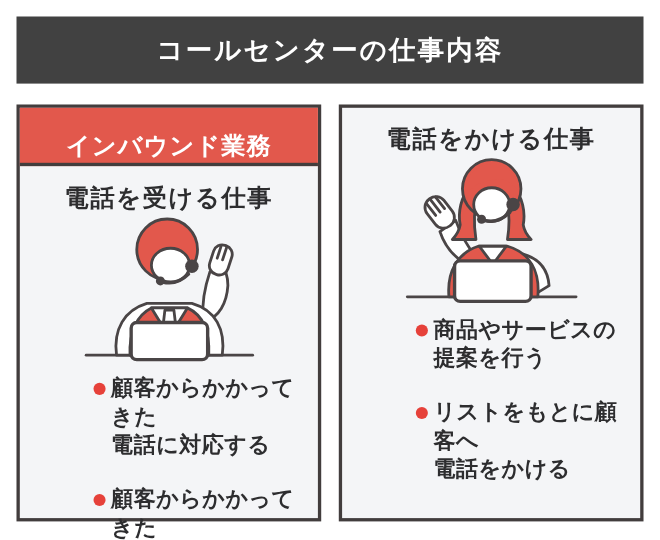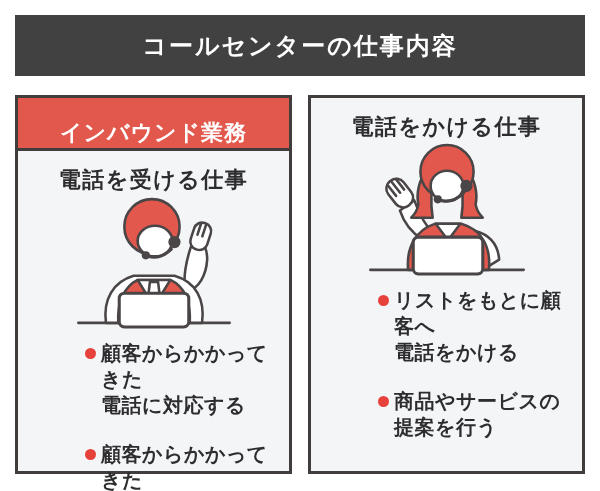--- a/index.html
+++ b/index.html
@@ -148,22 +148,22 @@
         <circle class="df" cx="99" cy="44" r="6"></circle>
         <path class="lnf" d="M96 51 C89 58 81 60 73 58"></path>
         <circle class="df" cx="71" cy="57" r="4"></circle>
         <rect class="wf lw" x="47" y="94" width="68" height="36" rx="5"></rect>
       </g>
     </svg>
   </div>
   <ul class="bullets">
     <li>
       <span class="dot"></span>
-      <span class="bullet-text">リストをもとに顧客へ
-電話をかける</span>
+      <span class="bullet-text">商品やサービスの
+提案を行う</span>
     </li>
     <li>
       <span class="dot"></span>
-      <span class="bullet-text">商品やサービスの
-提案を行う</span>
+      <span class="bullet-text">リストをもとに顧客へ
+電話をかける</span>
     </li>
   </ul>
 </section>
 
 </body></html>

